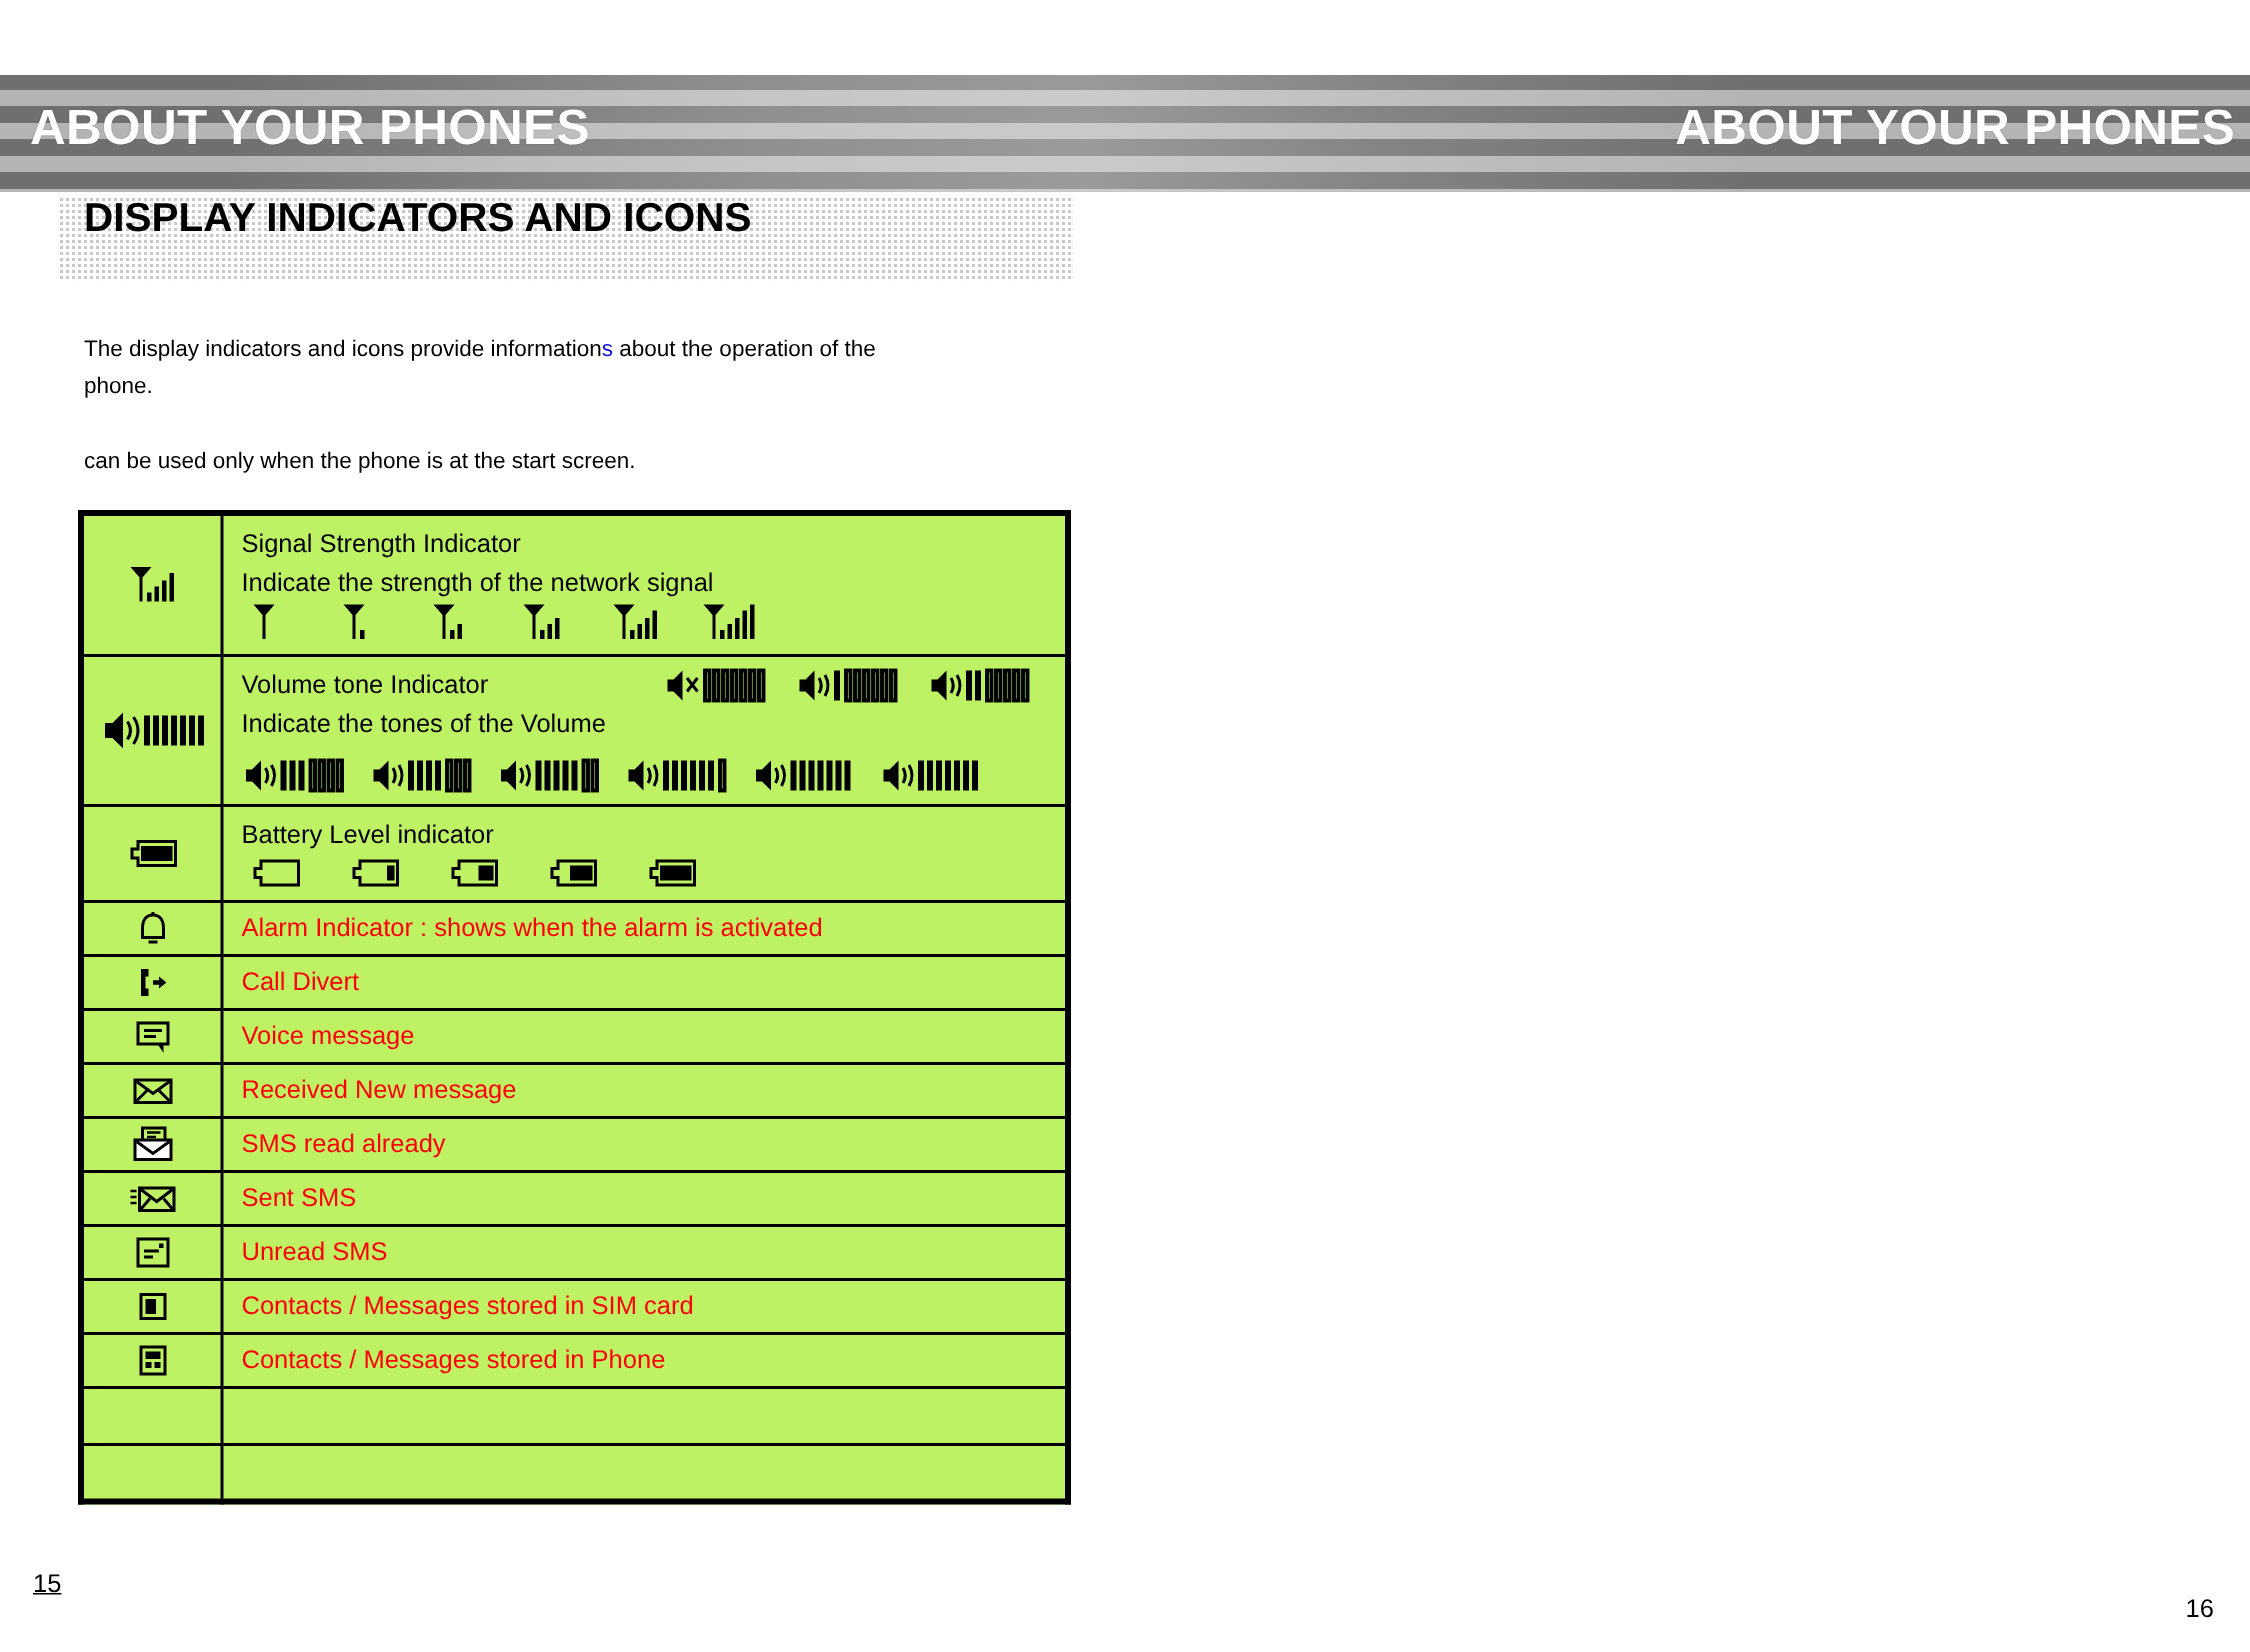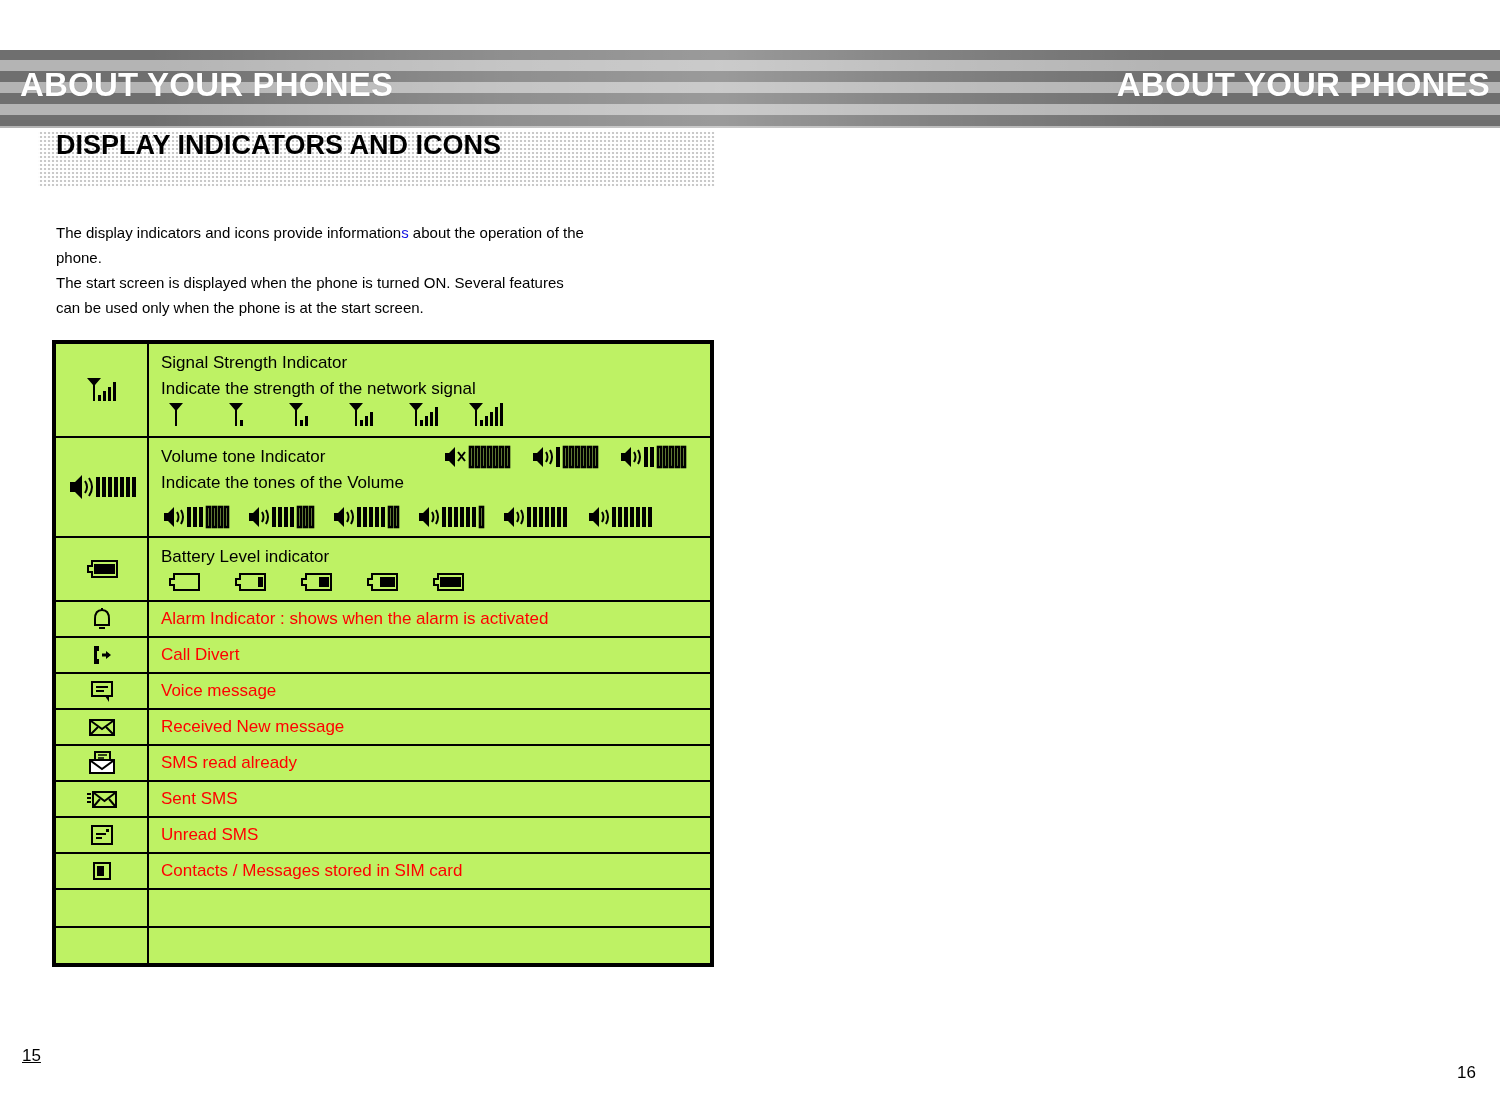--- a/index.html
+++ b/index.html
@@ -139,21 +139,21 @@
   <div class="banner-title right">ABOUT YOUR PHONES</div>
 </div>
 
 <div class="section-heading">
   <span class="section-heading-text">DISPLAY INDICATORS AND ICONS</span>
 </div>
 
 <div class="intro">
   <span>The display indicators and icons provide information</span><span class="hl">s</span><span> about the operation of the</span><br>
   <span>phone.</span><br>
-  <span>The start screen is displayed when the phone is turned ON. Several features</span><br>
+  <br>
   <span>can be used only when the phone is at the start screen.</span>
 </div>
 
 <table class="icon-table">
 
   <tbody>
       <tr>
     <td class="ccell">
       <span class="ic">
         <svg width="34" height="26" viewBox="0 0 34 26">
@@ -547,20 +547,35 @@
           <rect x="2" y="2" width="16" height="16" fill="none" stroke="#000" stroke-width="2"></rect>
           <rect x="5" y="5" width="7" height="10" fill="#000"></rect>
         </svg>
       </span>
     </td>
     <td class="dcell">
       <div class="desc-red">Contacts / Messages stored in SIM card</div>
     </td>
   </tr>
 
+  <tr>
+    <td class="ccell">
+      <span class="ic">
+        <svg width="20" height="22" viewBox="0 0 20 22">
+          <rect x="2" y="2" width="16" height="18" fill="none" stroke="#000" stroke-width="2"></rect>
+          <rect x="5" y="5" width="10" height="5" fill="#000"></rect>
+          <rect x="5" y="12" width="4" height="4" fill="#000"></rect>
+          <rect x="11" y="12" width="4" height="4" fill="#000"></rect>
+        </svg>
+      </span>
+    </td>
+    <td class="dcell">
+      <div class="desc-red">Contacts / Messages stored in Phone</div>
+    </td>
+  </tr>
 
   <tr class="empty-row">
     <td class="ccell"></td>
     <td class="dcell">
       <div class="desc-red"></div>
     </td>
   </tr>
 
   <tr class="empty-row">
     <td class="ccell"></td>

